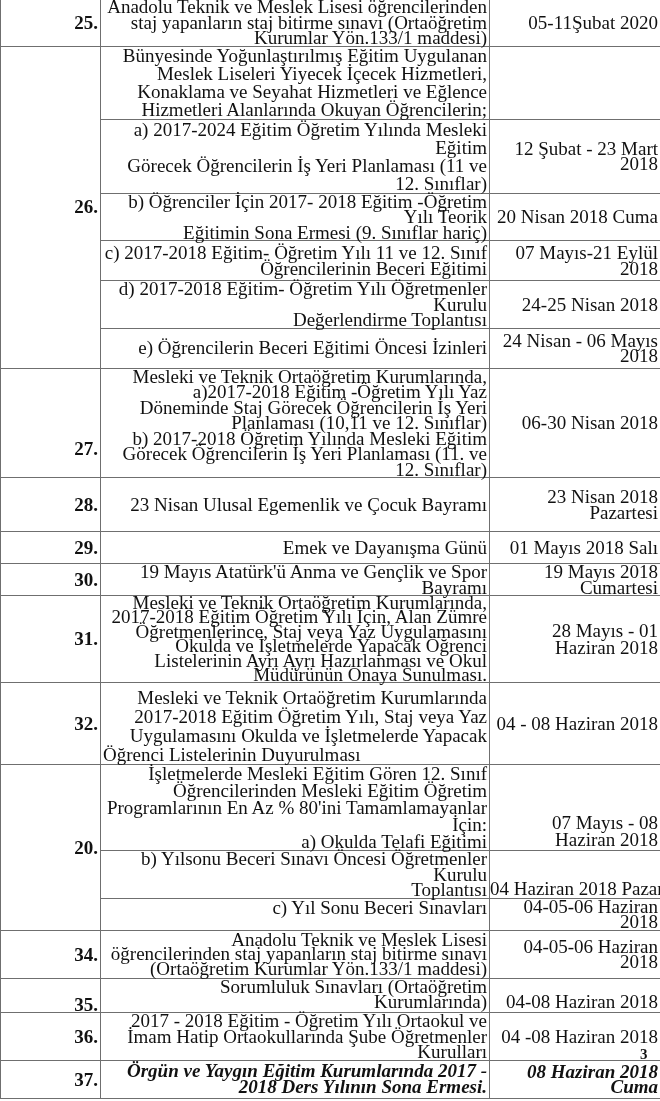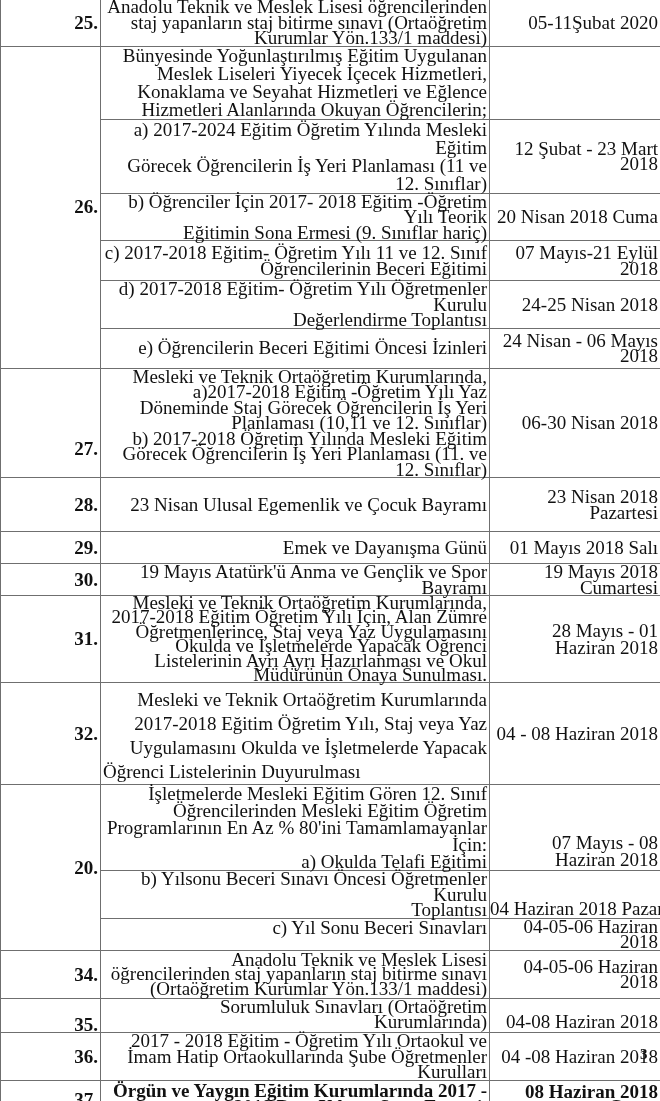--- a/index.html
+++ b/index.html
@@ -8,21 +8,21 @@
   table.sched { position: absolute; left: 0; top: -2px; width: 660px;
                 border-collapse: collapse; table-layout: fixed; }
   table.sched td { border: 1.3px solid #6f6f6f; padding: 0 2px; vertical-align: middle;
                    font-size: 19px; line-height: 15.5px; text-align: right; }
   td.num { text-align: center; font-weight: bold; font-size: 15.5px; font-family: Liberation Serif, serif; }
   td.date { text-align: center; }
   td.desc { text-align: left; }
   .indent { display: block; padding-left: 24px; }
   .hang { display: block; padding-left: 24px; text-indent: -24px; }
   .just { text-align: justify; text-align-last: left; }
-  .bold { font-weight: bold; }
+  .bold { font-weight: bold; font-style: italic; }
   .top { vertical-align: top !important; }
   .page-num { position: absolute; left: 640px; top: 1046px; font-weight: bold;
               font-size: 15px; }
 </style>
 </head>
 <body>
 
 <table class="sched">
   <colgroup>
     <col style="width:100px">
@@ -104,21 +104,21 @@
   </tr>
 
   <tr style="height:76px">
     <td class="num">31.</td>
     <td class="desc" style="line-height:14.4px">Mesleki ve Teknik Ortaöğretim Kurumlarında, 2017-2018 Eğitim Öğretim Yılı İçin, Alan Zümre Öğretmenlerince, Staj veya Yaz Uygulamasını Okulda ve İşletmelerde Yapacak Öğrenci Listelerinin Ayrı Ayrı Hazırlanması ve Okul Müdürünün Onaya Sunulması.</td>
     <td class="date" style="line-height:17px">28 Mayıs - 01 Haziran 2018</td>
   </tr>
 
   <tr style="height:71px">
     <td class="num">32.</td>
-    <td class="desc just top" style="line-height:24px;padding-top:5px">Mesleki ve Teknik Ortaöğretim Kurumlarında 2017-2018 Eğitim Öğretim Yılı, Staj veya Yaz Uygulamasını Okulda ve İşletmelerde Yapacak Öğrenci Listelerinin Duyurulması</td>
+    <td class="desc just top" style="line-height:19px;padding-top:5px">Mesleki ve Teknik Ortaöğretim Kurumlarında 2017-2018 Eğitim Öğretim Yılı, Staj veya Yaz Uygulamasını Okulda ve İşletmelerde Yapacak Öğrenci Listelerinin Duyurulması</td>
     <td class="date">04 - 08 Haziran 2018</td>
   </tr>
 
   <tr style="height:74px">
     <td class="num" rowspan="3">20.</td>
     <td class="desc" style="line-height:17px">
       <span>İşletmelerde Mesleki Eğitim Gören 12. Sınıf Öğrencilerinden Mesleki Eğitim Öğretim Programlarının En Az % 80'ini Tamamlamayanlar İçin:</span>
       <span style="display:block;white-space:pre"> a) Okulda Telafi Eğitimi</span>
     </td>
     <td class="date" style="vertical-align:bottom;line-height:17px;padding-bottom:2px">07 Mayıs - 08 Haziran 2018</td>

